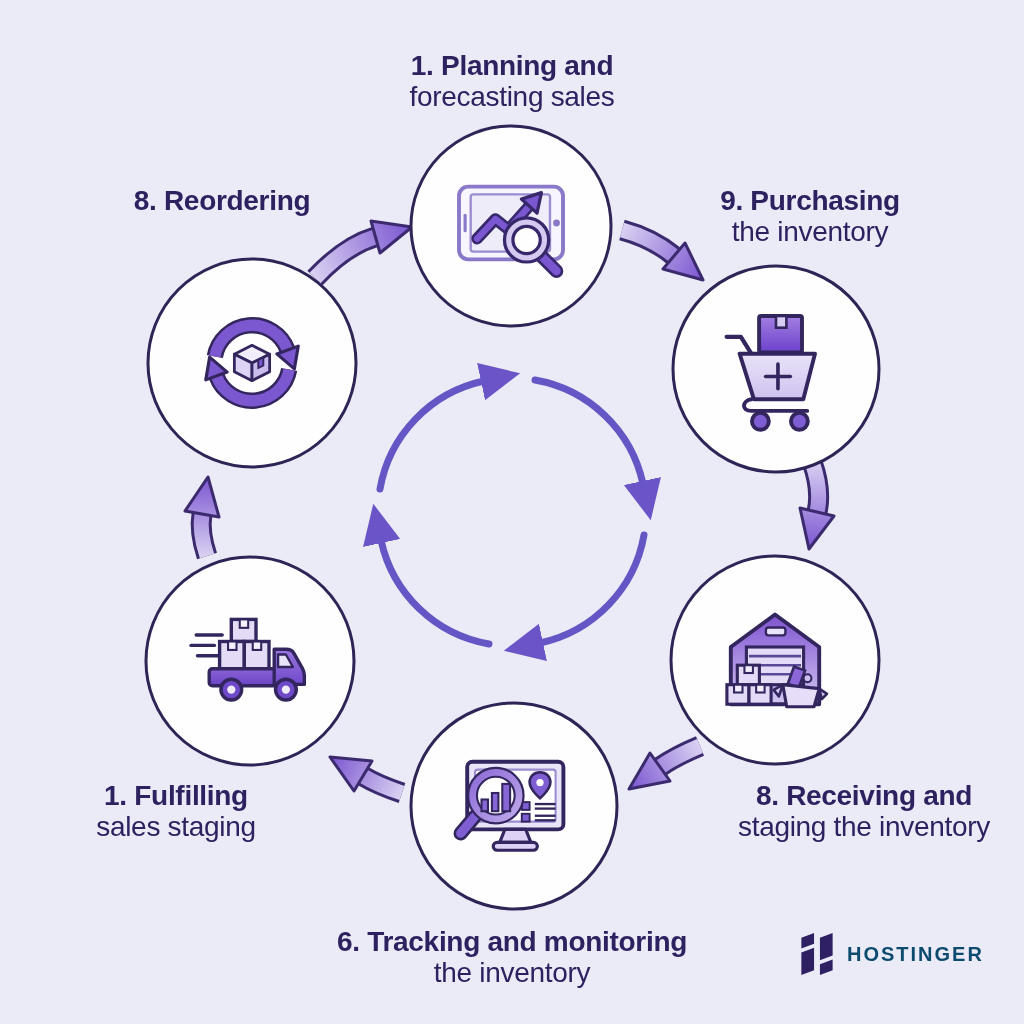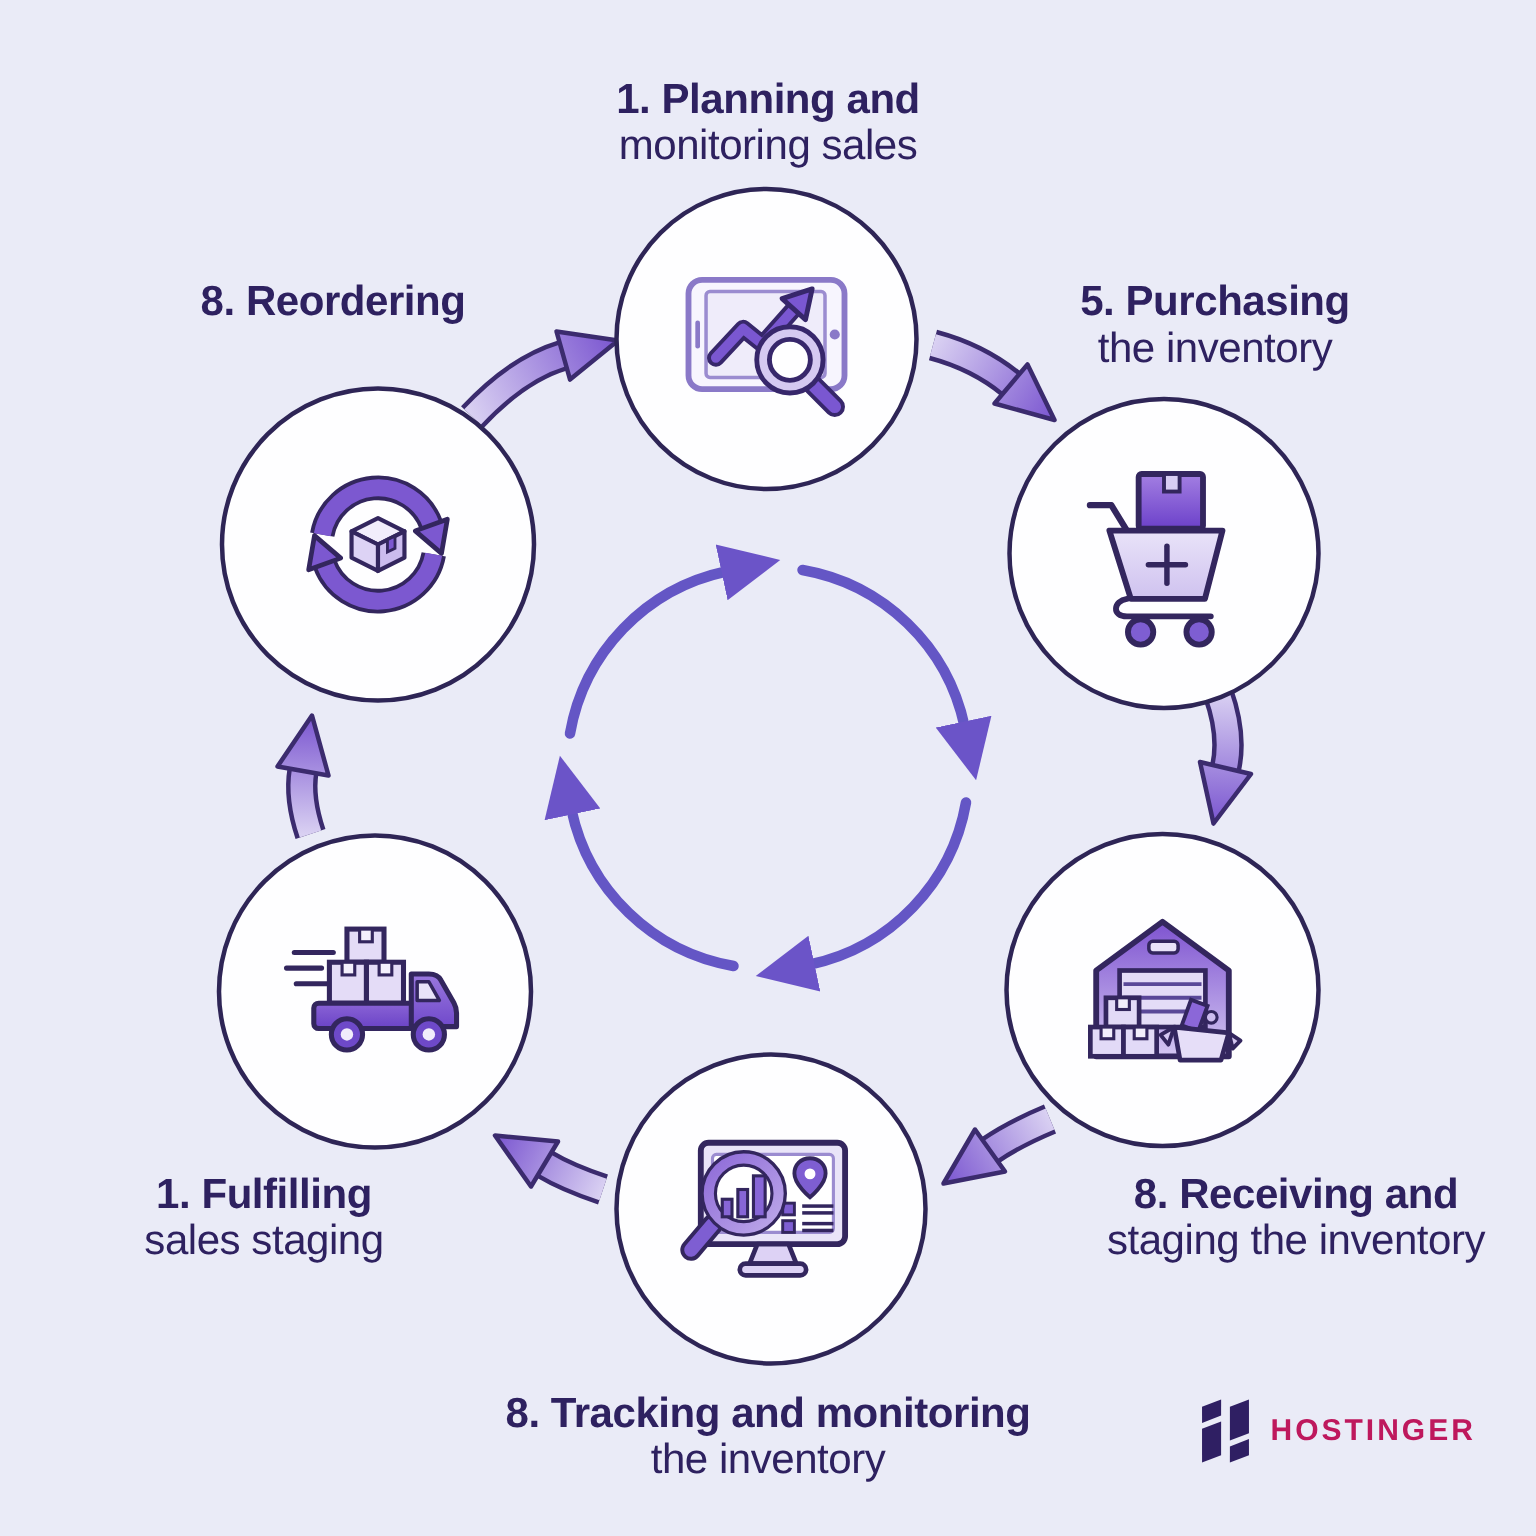--- a/index.html
+++ b/index.html
@@ -11,21 +11,21 @@
   .diagram-svg{position:absolute;left:0;top:0;}
   .step-label{
     position:absolute;transform:translateX(-50%);
     text-align:center;color:#2e2160;font-size:28px;line-height:31px;
     letter-spacing:-0.3px;white-space:nowrap;
   }
   .step-label .t{font-weight:700;}
   .step-label .s{font-weight:400;}
   .brand{
     position:absolute;left:800px;top:932px;
-    display:flex;align-items:center;gap:13px;color:#be185d;
+    display:flex;align-items:center;gap:13px;color:#0c4a6e;
   }
   .brand .wordmark{
     font-size:20px;font-weight:700;letter-spacing:2px;
   }
 </style>
 </head>
 <body>
 
 <div class="canvas">
 
@@ -226,32 +226,32 @@
     <polygon points="13.3,63.4 30.3,57.2 16.4,45.3" fill="#7c58d0" stroke="#33265e" stroke-width="2.5" stroke-linejoin="round"></polygon>
     <polygon points="50,36 64,43 50,50 36,43" fill="#f1edfb" stroke="#33265e" stroke-width="2.2" stroke-linejoin="round"></polygon>
     <polygon points="36,43 50,50 50,64 36,57" fill="#ddd3f5" stroke="#33265e" stroke-width="2.2" stroke-linejoin="round"></polygon>
     <polygon points="50,50 64,43 64,57 50,64" fill="#cbbcee" stroke="#33265e" stroke-width="2.2" stroke-linejoin="round"></polygon>
     <polygon points="55,47.5 59,45.5 59,52 55,54" fill="#7c58d0" stroke="#33265e" stroke-width="1.5"></polygon>
   </g>
 </svg>
 
 <div class="step-label" style="left:512px;top:50px;">
   <div class="t">1. Planning and</div>
-  <div class="s">monitoring sales</div>
+  <div class="s">forecasting sales</div>
 </div>
 <div class="step-label" style="left:810px;top:185px;">
-  <div class="t">5. Purchasing</div>
+  <div class="t">9. Purchasing</div>
   <div class="s">the inventory</div>
 </div>
 <div class="step-label" style="left:864px;top:780px;">
   <div class="t">8. Receiving and</div>
   <div class="s">staging the inventory</div>
 </div>
 <div class="step-label" style="left:512px;top:926px;">
-  <div class="t">8. Tracking and monitoring</div>
+  <div class="t">6. Tracking and monitoring</div>
   <div class="s">the inventory</div>
 </div>
 <div class="step-label" style="left:176px;top:780px;">
   <div class="t">1. Fulfilling</div>
   <div class="s">sales staging</div>
 </div>
 <div class="step-label" style="left:222px;top:185px;">
   <div class="t">8. Reordering</div>
 </div>
 

